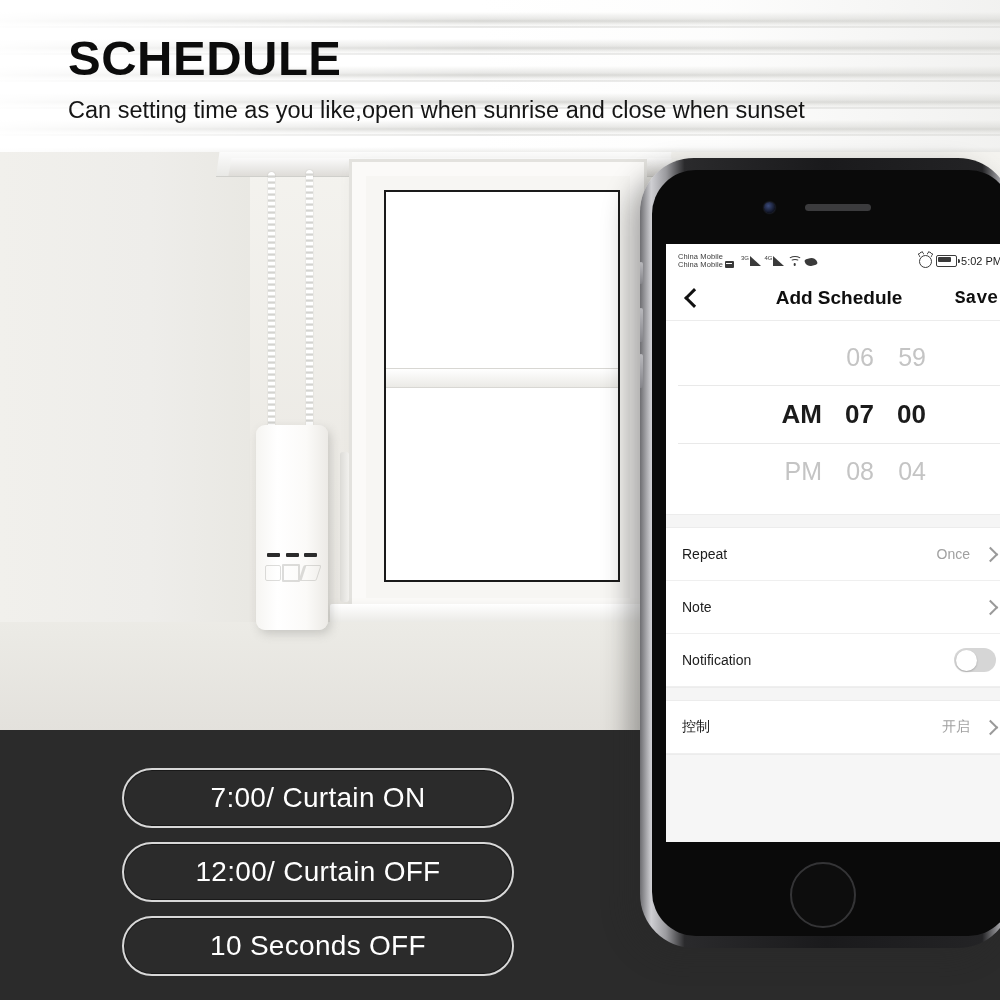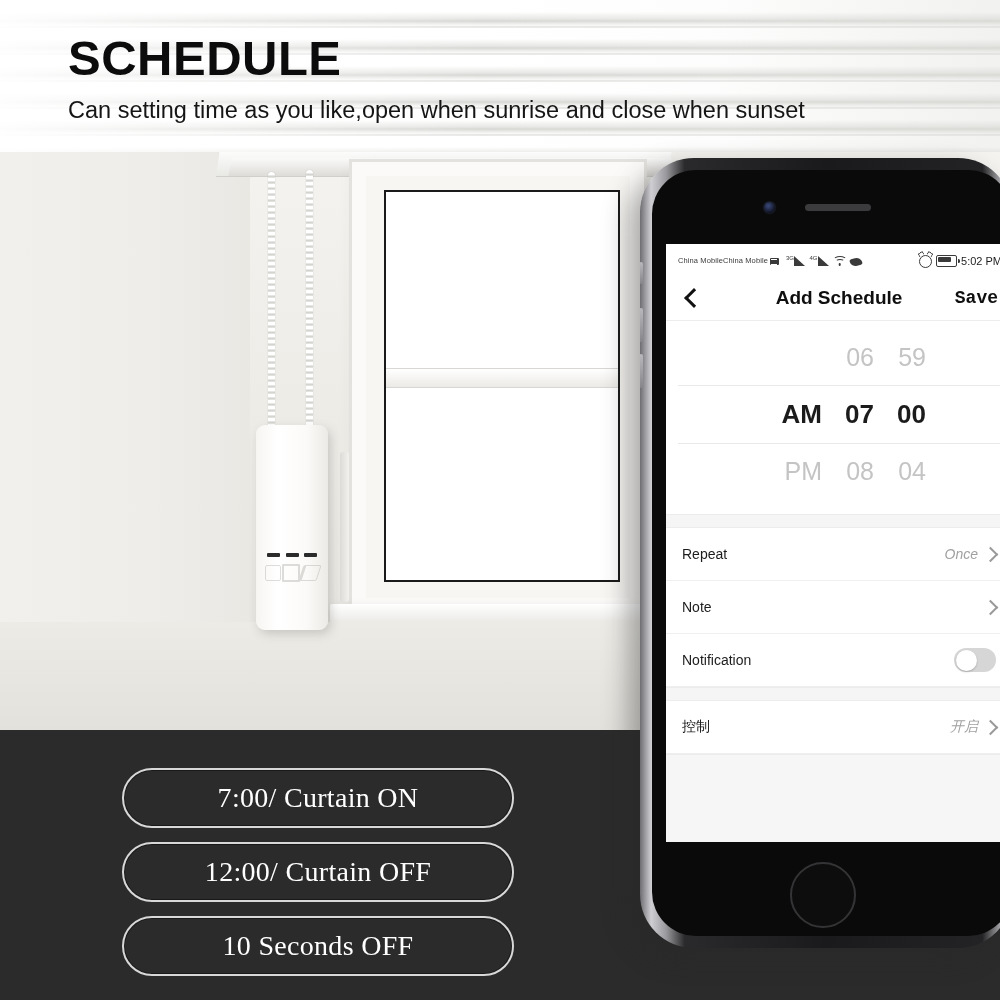--- a/index.html
+++ b/index.html
@@ -236,21 +236,21 @@
     display:flex;
     align-items:center;
     justify-content:center;
     margin-bottom:14px;
     box-shadow: inset 0 0 0 1px rgba(0,0,0,0.4);
   }
   .pill-label {
     color:#ffffff;
     font-size:28px;
     letter-spacing:0.3px;
-    font-family: Liberation Serif, serif;
+    font-family: Liberation Sans, sans-serif;
   }
 
   
   .phone {
     position:absolute;
     left:640px; top:158px;
     width:372px; height:790px;
     background: linear-gradient(to right,#6e6e72 0%,#cfcfd3 3%,#9a9a9e 7%,#2a2a2c 12%,#1a1a1c 50%,#232325 92%,#a9a9ad 97%,#6a6a6e 100%);
     border-radius: 54px 54px 54px 54px;
     box-shadow: -12px 10px 26px rgba(40,40,40,0.38);
@@ -304,21 +304,21 @@
   
   .statusbar {
     height:30px;
     display:flex;
     align-items:center;
     padding: 2px 10px 0 12px;
     background:#ffffff;
   }
   .carrier-block {
     display:flex;
-    flex-direction:row;
+    flex-direction:column;
     justify-content:center;
     line-height:1.05;
   }
   .carrier {
     font-size:7.5px;
     color:#3a3a3a;
     letter-spacing:0.1px;
     display:flex;
     align-items:center;
     gap:2px;
@@ -538,22 +538,21 @@
   }
   .row-label {
     font-size:14px;
     color:#1c1c1c;
     font-family: "Liberation Sans", sans-serif;
   }
   .row-right {
     margin-left:auto;
     display:flex;
     align-items:center;
-    gap:7px;
-    font-style:italic;
+    gap:15px;
   }
   .row-value {
     font-size:14px;
     color:#a0a0a0;
     font-family: "Liberation Sans", sans-serif;
   }
   .chevron {
     width:9px; height:9px;
     border-right:2px solid #9a9a9a;
     border-top:2px solid #9a9a9a;

